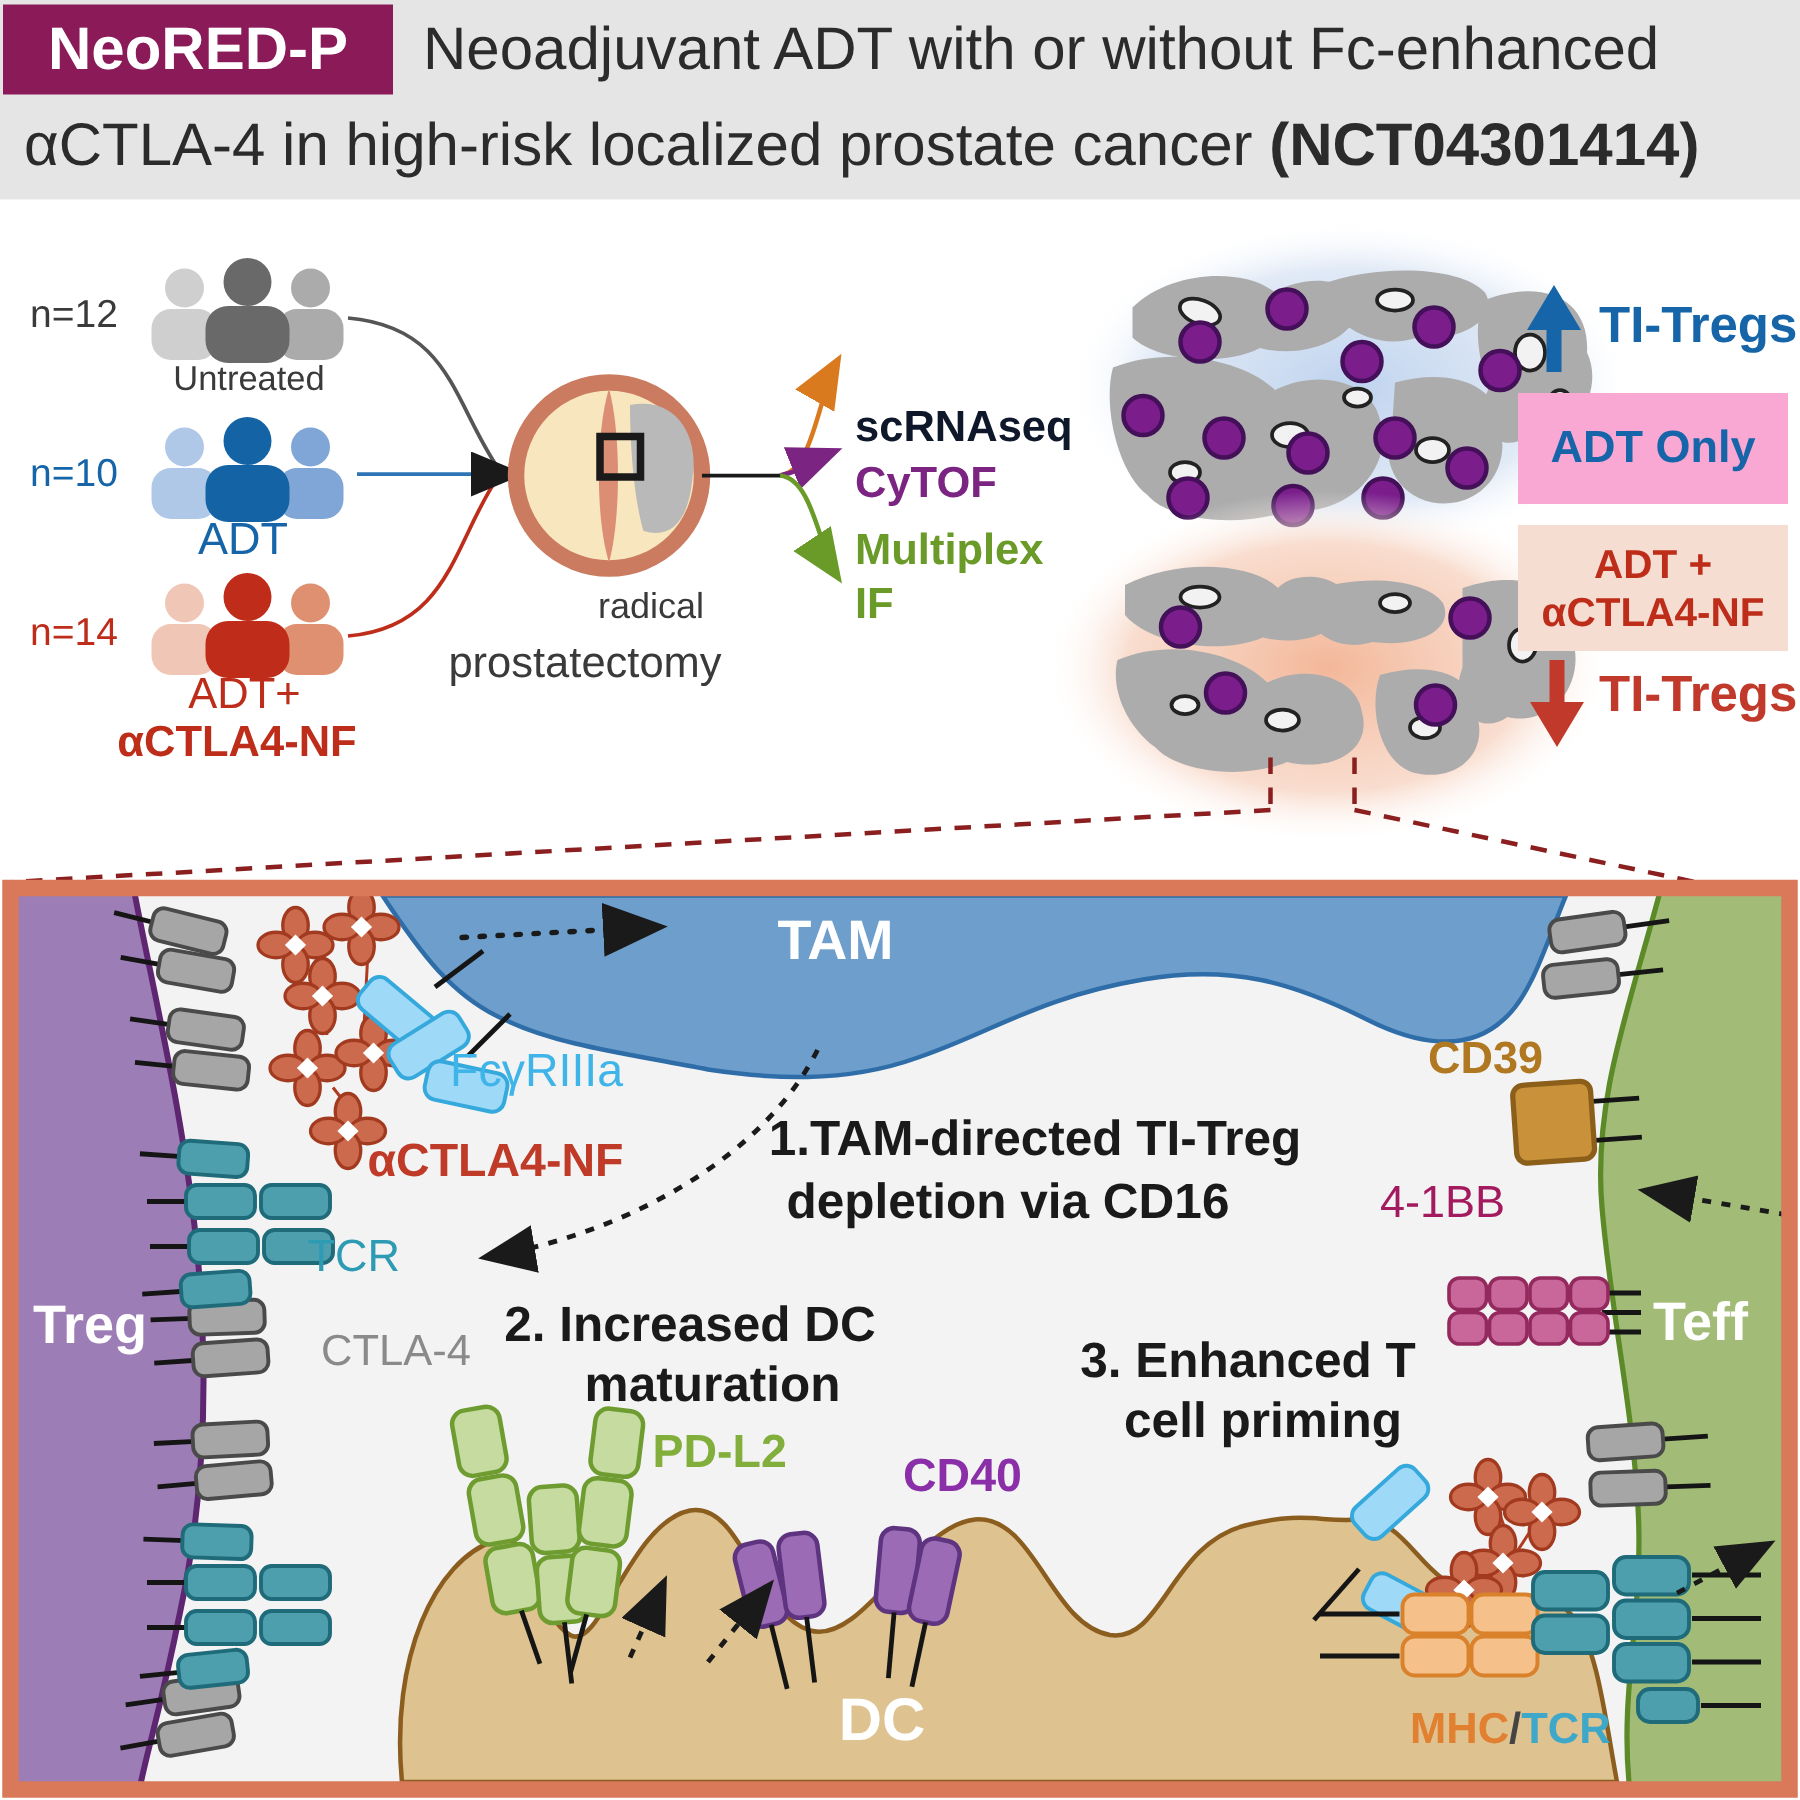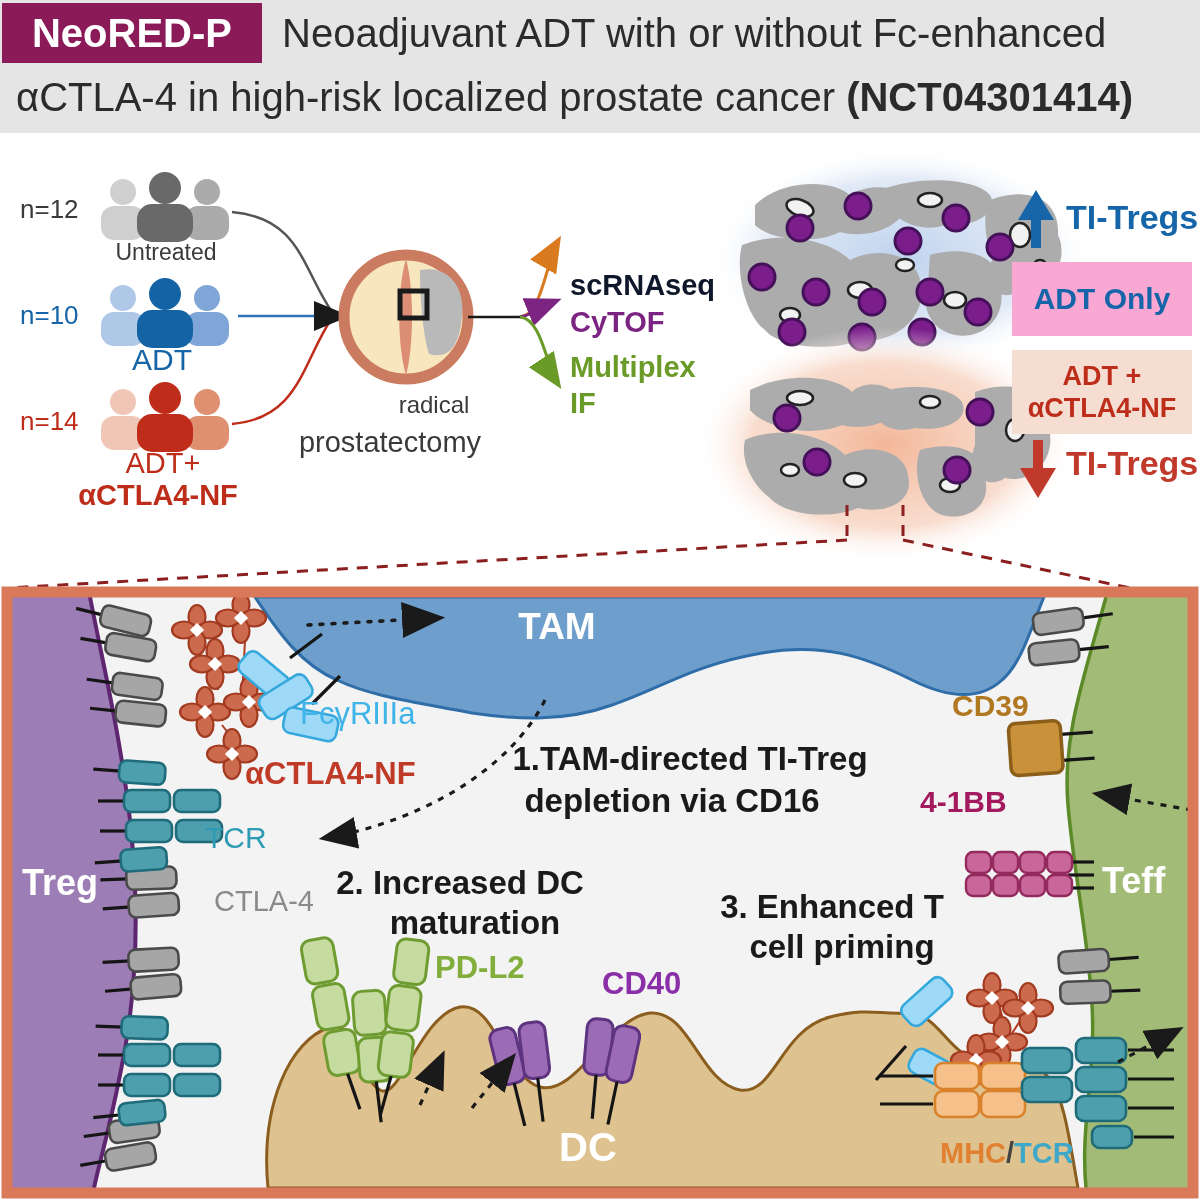--- a/index.html
+++ b/index.html
@@ -486,21 +486,21 @@
   <div class="lb w" style="left:1102px;top:862px;font-size:36px;">Teff</div>
   <div class="lb ctr w" style="left:588px;top:1126px;font-size:40px;">DC</div>
 
   <div class="lb" style="left:300px;top:698px;font-size:31px;color:#3EB4E8;">FcγRIIIa</div>
   <div class="lb" style="left:245px;top:758px;font-size:31px;font-weight:600;color:#C03A28;">αCTLA4-NF</div>
   <div class="lb" style="left:205px;top:822px;font-size:30px;color:#2E9BB5;">TCR</div>
   <div class="lb" style="left:214px;top:886px;font-size:29px;color:#8A8A8A;">CTLA-4</div>
   <div class="lb" style="left:435px;top:952px;font-size:31px;font-weight:600;color:#82AE3C;">PD-L2</div>
   <div class="lb" style="left:602px;top:968px;font-size:31px;font-weight:600;color:#8B2FA8;">CD40</div>
   <div class="lb" style="left:952px;top:690px;font-size:30px;font-weight:600;color:#B07820;">CD39</div>
-  <div class="lb" style="left:920px;top:786px;font-size:30px;font-weight:700;color:#A31A5E;">4-1BB</div>
+  <div class="lb" style="left:920px;top:786px;font-size:30px;font-weight:400;color:#A31A5E;">4-1BB</div>
   <div class="lb" style="left:940px;top:1138px;font-size:29px;font-weight:600;">
     <span style="color:#E08030;">MHC</span><span style="color:#444;">/</span><span style="color:#3FA8C8;">TCR</span>
   </div>
 
   <div class="lb ctr step" style="left:690px;top:738px;">1.TAM-directed TI-Treg</div>
   <div class="lb ctr step" style="left:672px;top:780px;">depletion via CD16</div>
   <div class="lb ctr step" style="left:460px;top:862px;">2. Increased DC</div>
   <div class="lb ctr step" style="left:475px;top:902px;">maturation</div>
   <div class="lb ctr step" style="left:832px;top:886px;">3. Enhanced T</div>
   <div class="lb ctr step" style="left:842px;top:926px;">cell priming</div>

